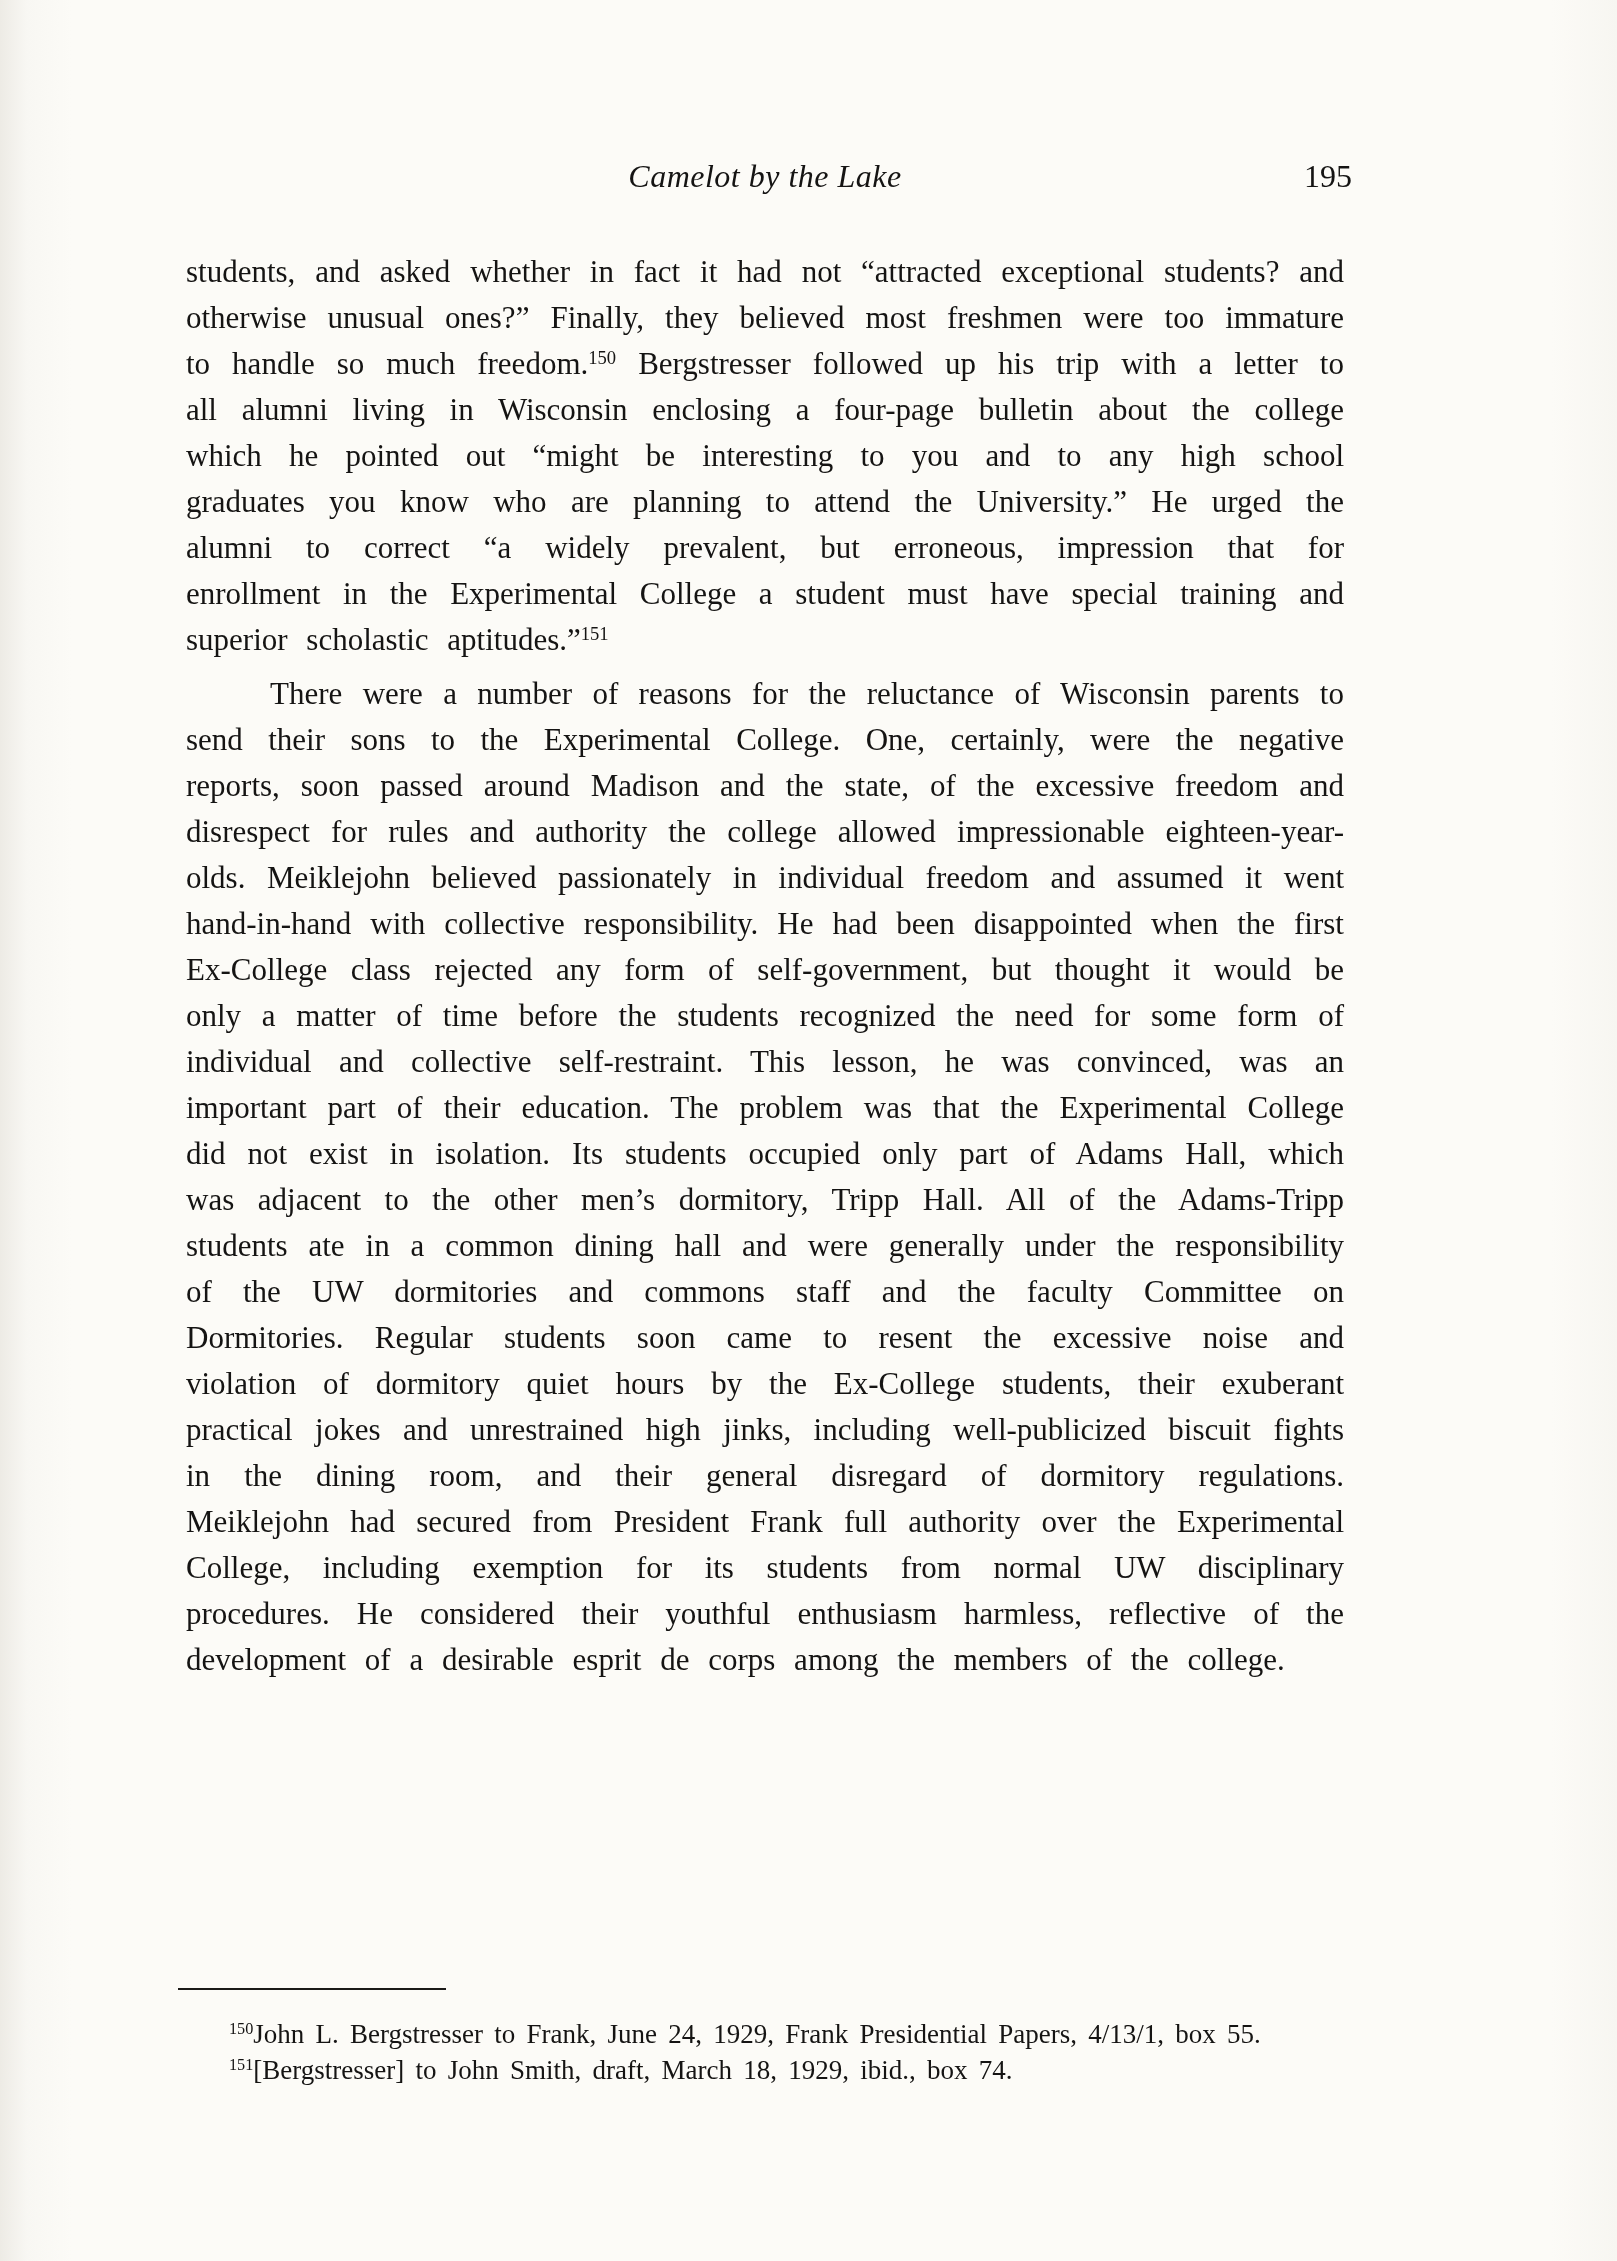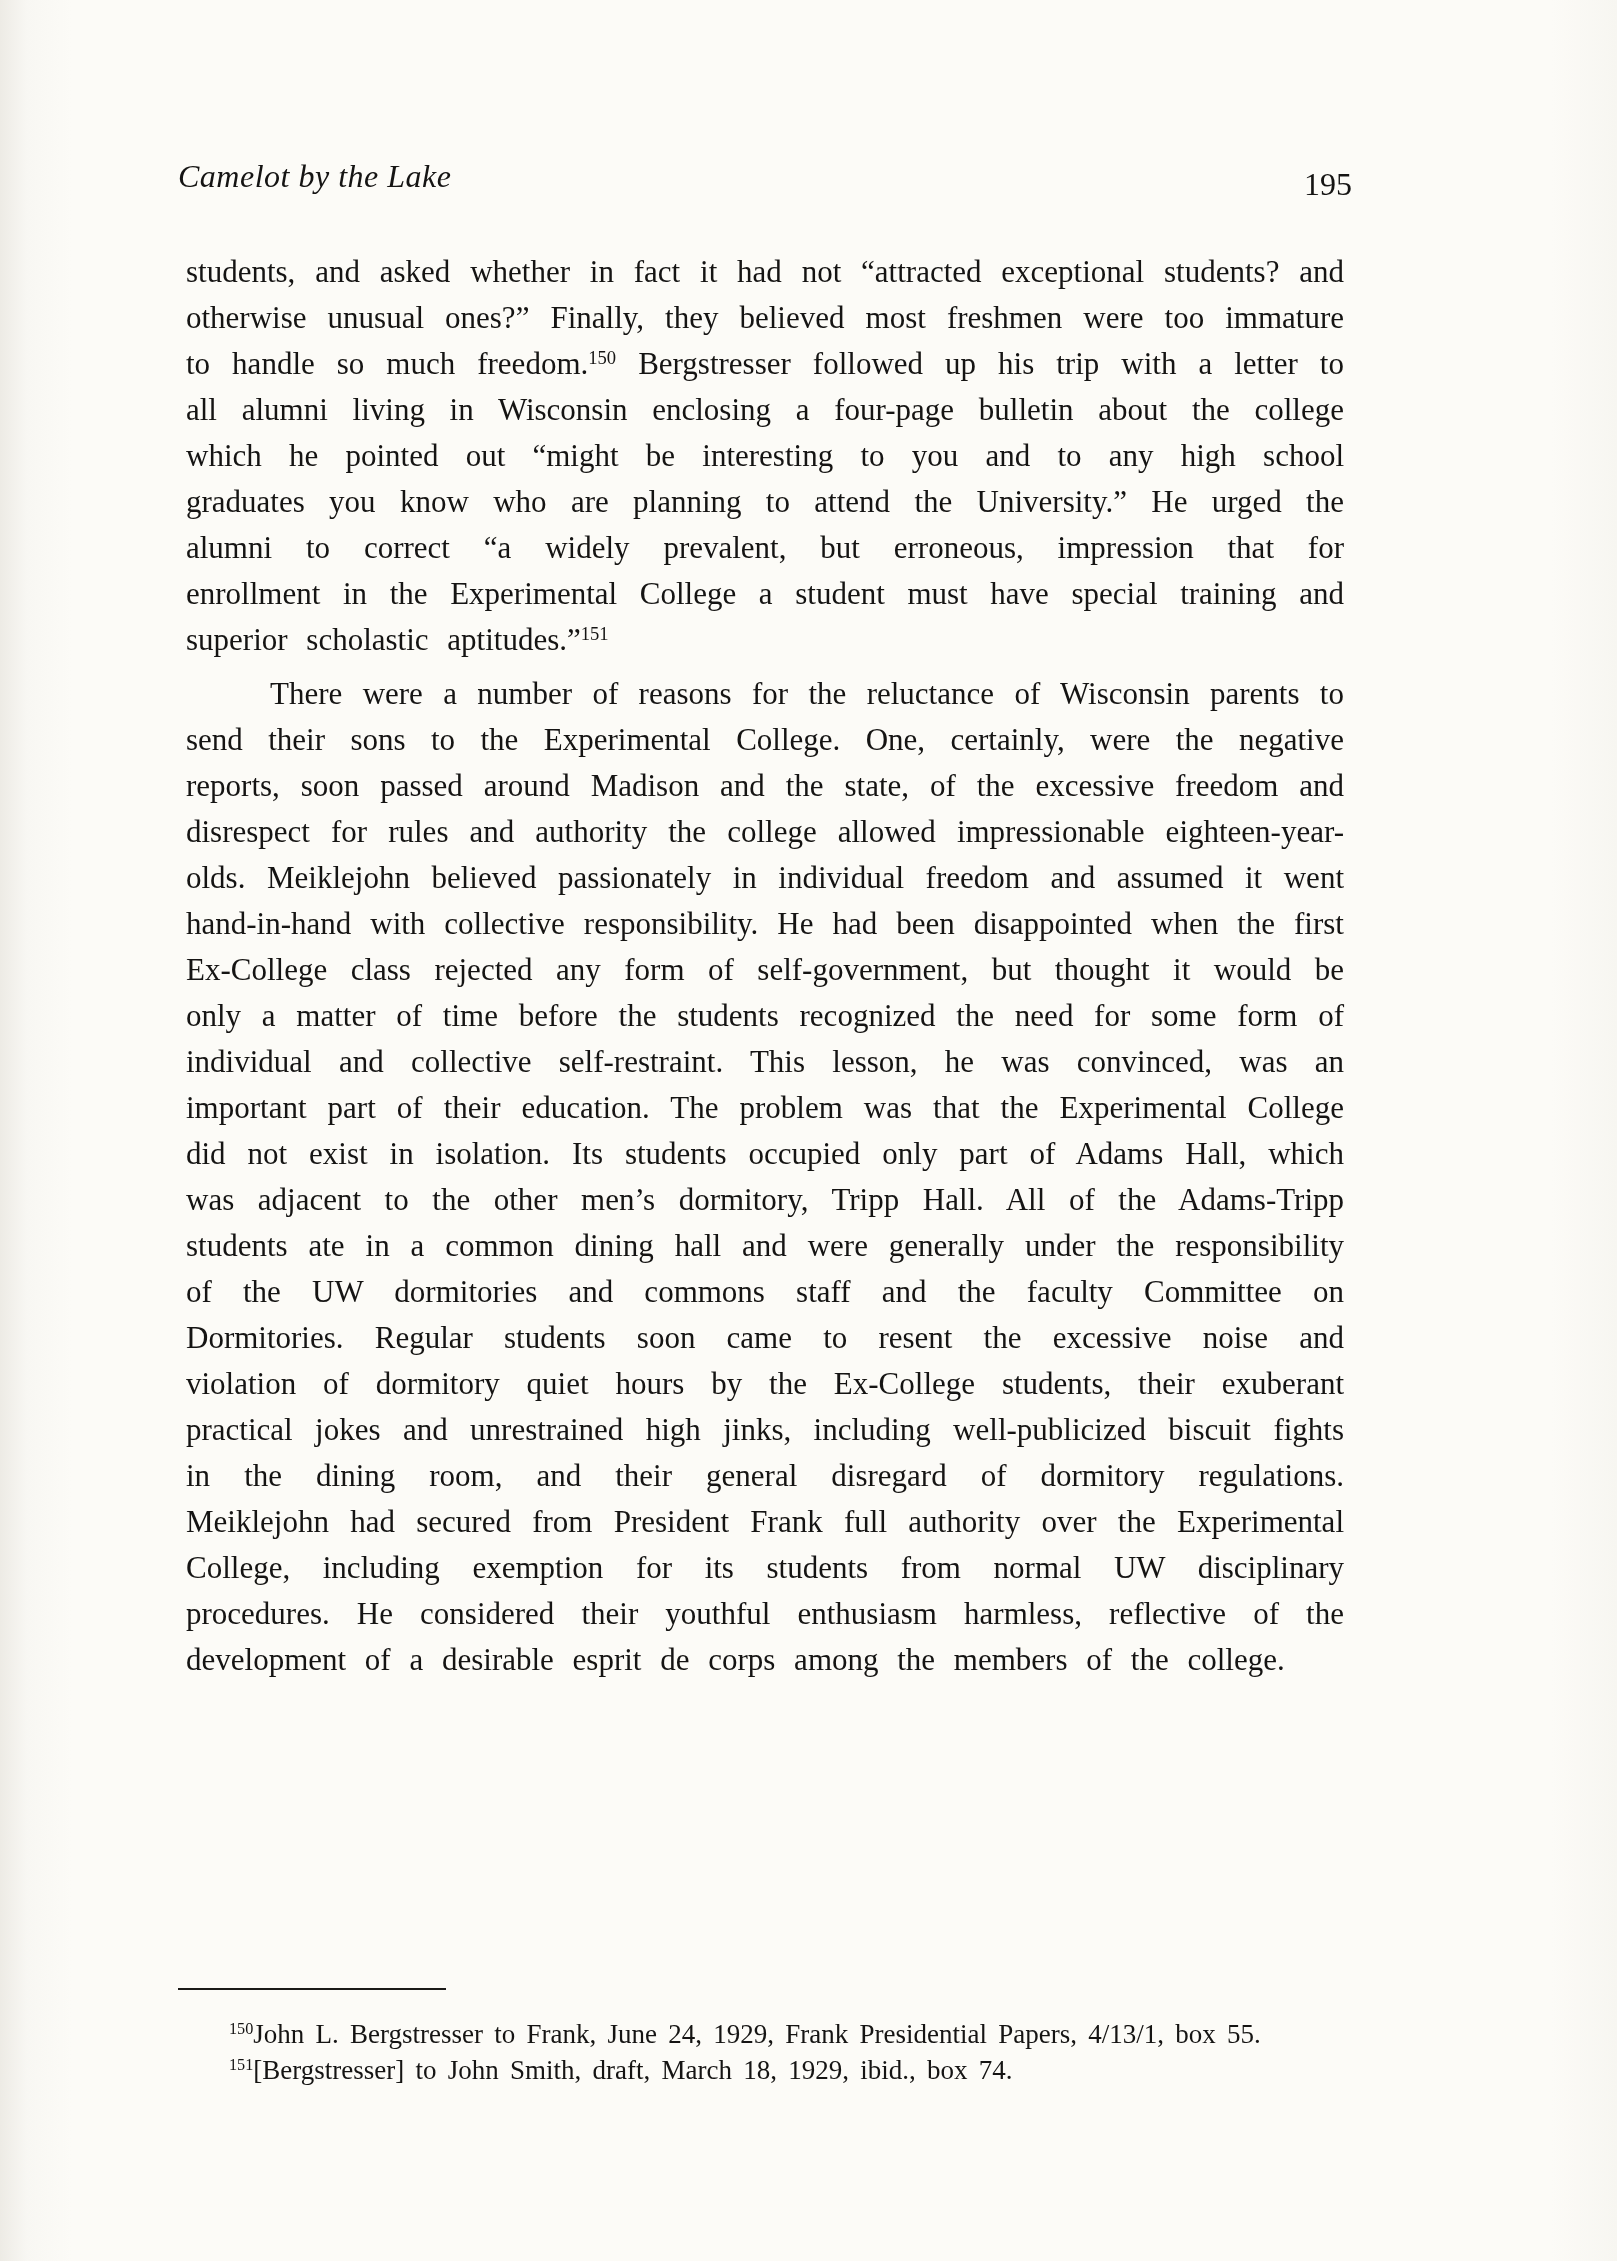--- a/index.html
+++ b/index.html
@@ -24,27 +24,28 @@
     left: 178px;
     top: 158px;
     width: 1174px;
   }
   .page-header {
     position: relative;
     height: 51px;
     font-size: 32px;
   }
   .running-title {
+    text-align: center;
     font-style: italic;
     letter-spacing: 0.5px;
   }
   .page-number {
     position: absolute;
     right: 0;
-    top: 8px;
+    top: 0;
     font-style: normal;
   }
   .body-text {
     margin-top: 40px;
     font-size: 31px;
     line-height: 46px;
     text-align: justify;
     word-spacing: 11px;
   }
   .para {

